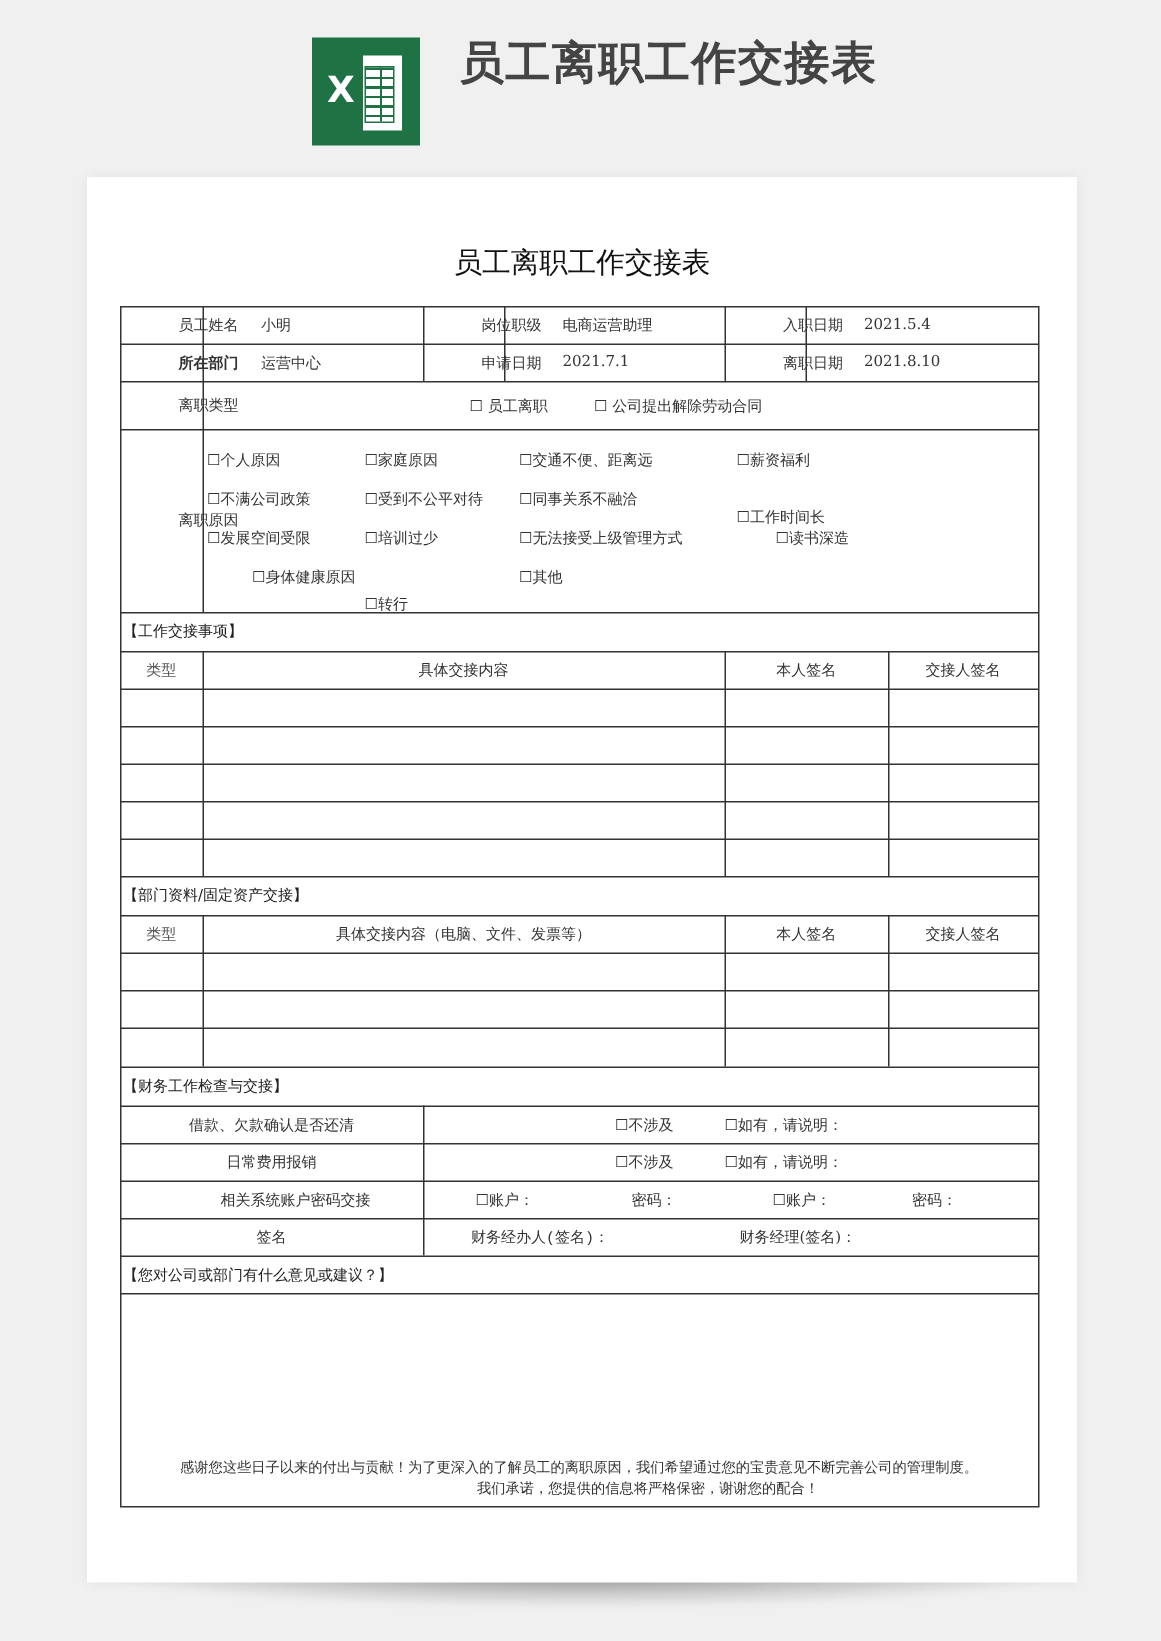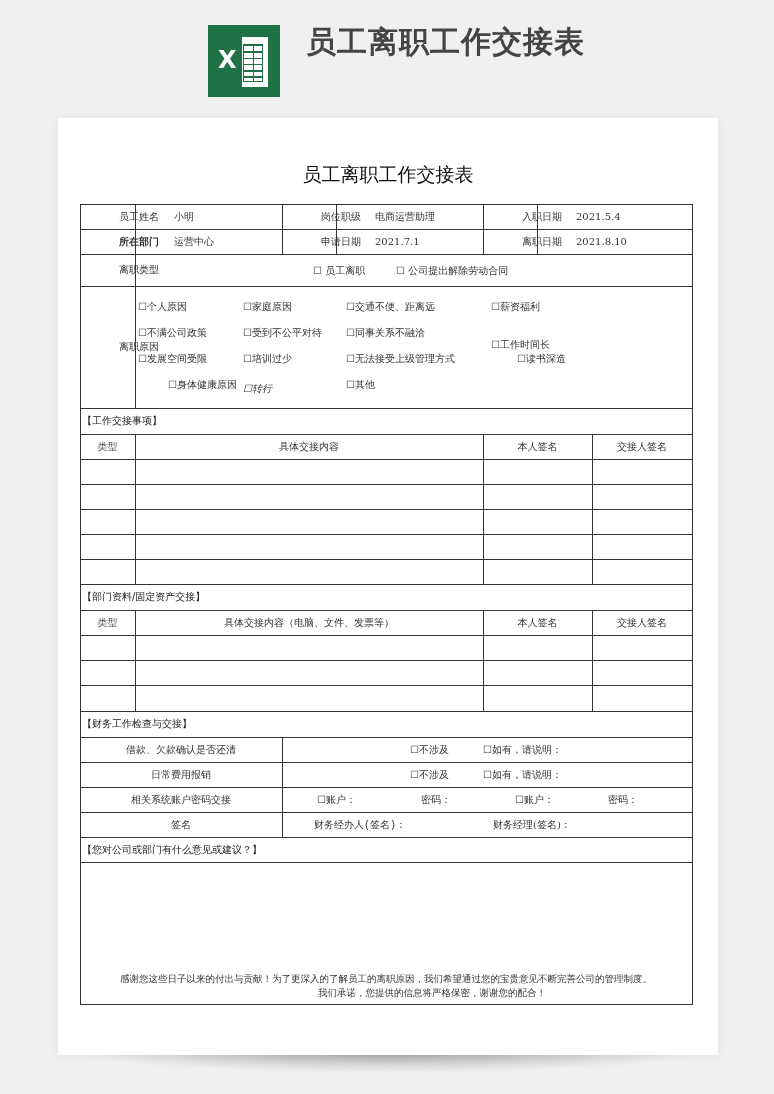--- a/index.html
+++ b/index.html
@@ -122,21 +122,21 @@
 <div class="reason" style="left:491px;top:300px;">☐薪资福利</div>
 <div class="reason" style="left:138px;top:326px;">☐不满公司政策</div>
 <div class="reason" style="left:243px;top:326px;">☐受到不公平对待</div>
 <div class="reason" style="left:346px;top:326px;">☐同事关系不融洽</div>
 <div class="reason" style="left:491px;top:338px;">☐工作时间长</div>
 <div class="reason" style="left:138px;top:352px;">☐发展空间受限</div>
 <div class="reason" style="left:243px;top:352px;">☐培训过少</div>
 <div class="reason" style="left:346px;top:352px;">☐无法接受上级管理方式</div>
 <div class="reason" style="left:491px;top:352px;padding-left:26px;">☐读书深造</div>
 <div class="reason" style="left:138px;top:378px;padding-left:30px;">☐身体健康原因</div>
-<div class="reason" style="left:243px;top:382px;font-style:italic;">☐转行</div>
+<div class="reason" style="left:243px;top:396px;">☐转行</div>
 <div class="reason" style="left:346px;top:378px;">☐其他</div>
 
 <div class="cell sec" style="left:80px;top:408px;width:612px;height:26px;">【工作交接事项】</div>
 <div class="cell c" style="left:80px;top:434px;width:55px;height:25px;color:#555;">类型</div>
 <div class="cell c" style="left:135px;top:434px;width:348px;height:25px;">具体交接内容</div>
 <div class="cell c" style="left:483px;top:434px;width:109px;height:25px;">本人签名</div>
 <div class="cell c" style="left:592px;top:434px;width:100px;height:25px;">交接人签名</div>
 <div class="cell" style="left:80px;top:459px;width:612px;height:125px;"></div>
 
 <div class="cell sec" style="left:80px;top:584px;width:612px;height:26px;">【部门资料/固定资产交接】</div>
@@ -146,21 +146,21 @@
 <div class="cell c" style="left:592px;top:610px;width:100px;height:25px;">交接人签名</div>
 <div class="cell" style="left:80px;top:635px;width:612px;height:76px;"></div>
 
 <div class="cell sec" style="left:80px;top:711px;width:612px;height:26px;">【财务工作检查与交接】</div>
 <div class="cell c" style="left:80px;top:737px;width:202px;height:25px;">借款、欠款确认是否还清</div>
 <div class="reason" style="left:410px;top:743px;">☐不涉及</div>
 <div class="reason" style="left:483px;top:743px;">☐如有，请说明：</div>
 <div class="cell c" style="left:80px;top:762px;width:202px;height:25px;">日常费用报销</div>
 <div class="reason" style="left:410px;top:768px;">☐不涉及</div>
 <div class="reason" style="left:483px;top:768px;">☐如有，请说明：</div>
-<div class="cell c" style="left:80px;top:787px;width:202px;height:25px;text-align:right;">相关系统账户密码交接</div>
+<div class="cell c" style="left:96px;top:787px;width:202px;height:25px;text-align:right;">相关系统账户密码交接</div>
 <div class="reason" style="left:317px;top:793px;">☐账户：</div>
 <div class="reason" style="left:421px;top:793px;">密码：</div>
 <div class="reason" style="left:515px;top:793px;">☐账户：</div>
 <div class="reason" style="left:608px;top:793px;">密码：</div>
 <div class="cell c" style="left:80px;top:812px;width:202px;height:25px;">签名</div>
 <div class="reason" style="left:314px;top:818px;font-family:Liberation Mono, monospace;">财务经办人(签名)：</div>
 <div class="reason" style="left:493px;top:818px;">财务经理(签名)：</div>
 
 <div class="cell sec" style="left:80px;top:837px;width:612px;height:25px;">【您对公司或部门有什么意见或建议？】</div>
 <div class="cell" style="left:80px;top:862px;width:612px;height:100px;"></div>

